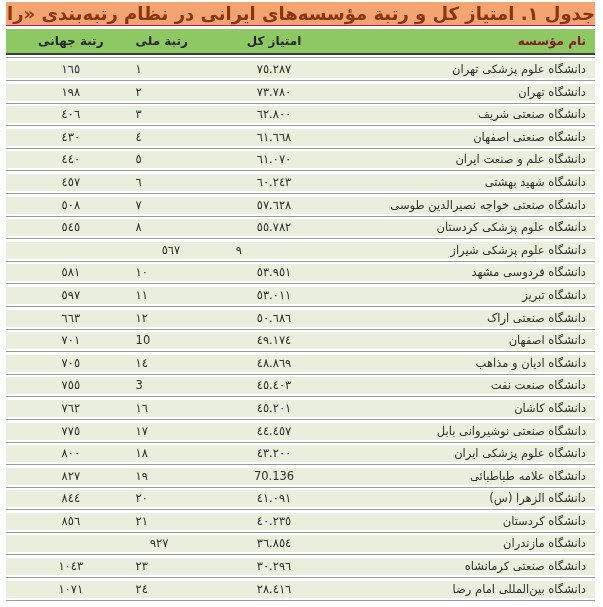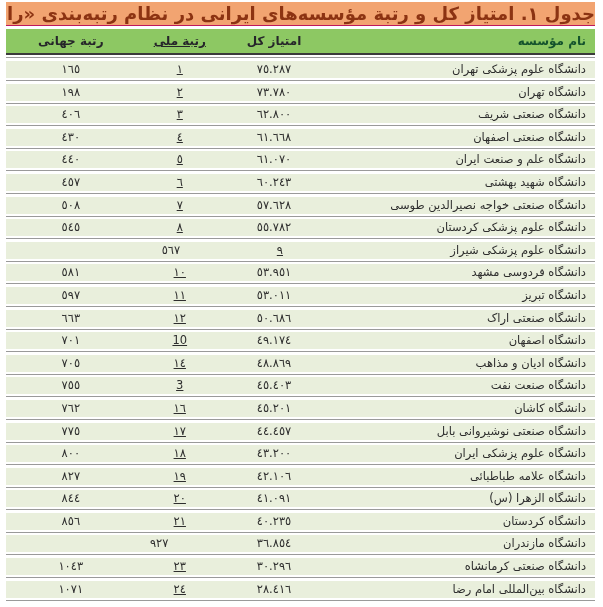--- a/index.html
+++ b/index.html
@@ -43,23 +43,23 @@
     margin-bottom:5.6px;
   }
   .row::after{
     content:"";
     position:absolute;left:0;right:0;bottom:-3px;
     height:1px;background:#9a9a9a;
   }
   .cell{box-sizing:border-box;overflow:hidden;white-space:nowrap;}
   .cell.inst{flex:0 0 46%;text-align:right;padding-right:9px;}
   .cell.score{flex:0 0 17%;text-align:center;}
-  .cell.nat{flex:0 0 15%;text-align:center;text-decoration:underline;}
+  .cell.nat{flex:0 0 15%;text-align:left;}
   .cell.world{flex:0 0 22%;text-align:center;margin-left:28px;}
-  .header-row .cell.inst{color:#14532d;}
+  .header-row .cell.inst{color:#7f1d1d;}
 </style>
 </head>
 <body>
 
 <div class="page">
 
   <div class="title-bar">
     <span>جدول ١. امتیاز کل و رتبة مؤسسه‌های ایرانی در نظام رتبه‌بندی «راوند» سال ٢٠٢٣ میلادی</span>
   </div>
 
@@ -191,21 +191,21 @@
 
     <div class="row">
       <div class="cell inst">دانشگاه علوم پزشکی ایران</div>
       <div class="cell score">٤٣.٢٠٠</div>
       <div class="cell nat">١٨</div>
       <div class="cell world">٨٠٠</div>
     </div>
 
     <div class="row">
       <div class="cell inst">دانشگاه علامه طباطبائی</div>
-      <div class="cell score">٤٢.١٠٦</div>
+      <div class="cell score">70.136</div>
       <div class="cell nat">١٩</div>
       <div class="cell world">٨٢٧</div>
     </div>
 
     <div class="row">
       <div class="cell inst">دانشگاه الزهرا (س)</div>
       <div class="cell score">٤١.٠٩١</div>
       <div class="cell nat">٢٠</div>
       <div class="cell world">٨٤٤</div>
     </div>

